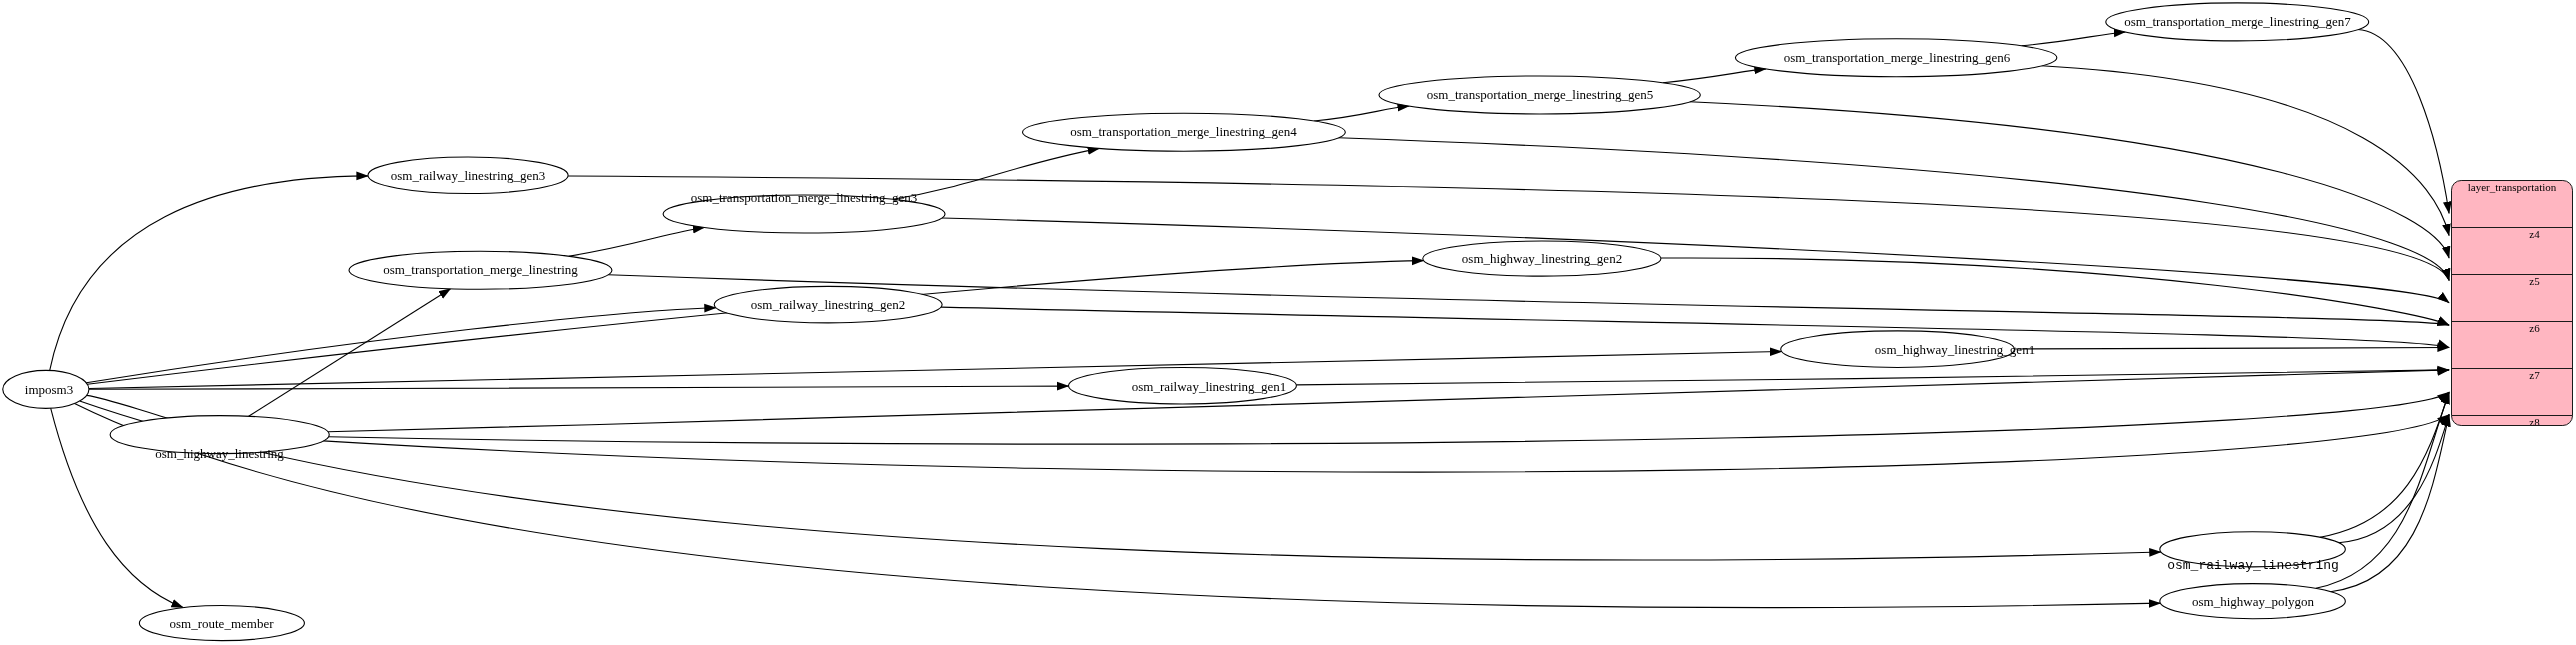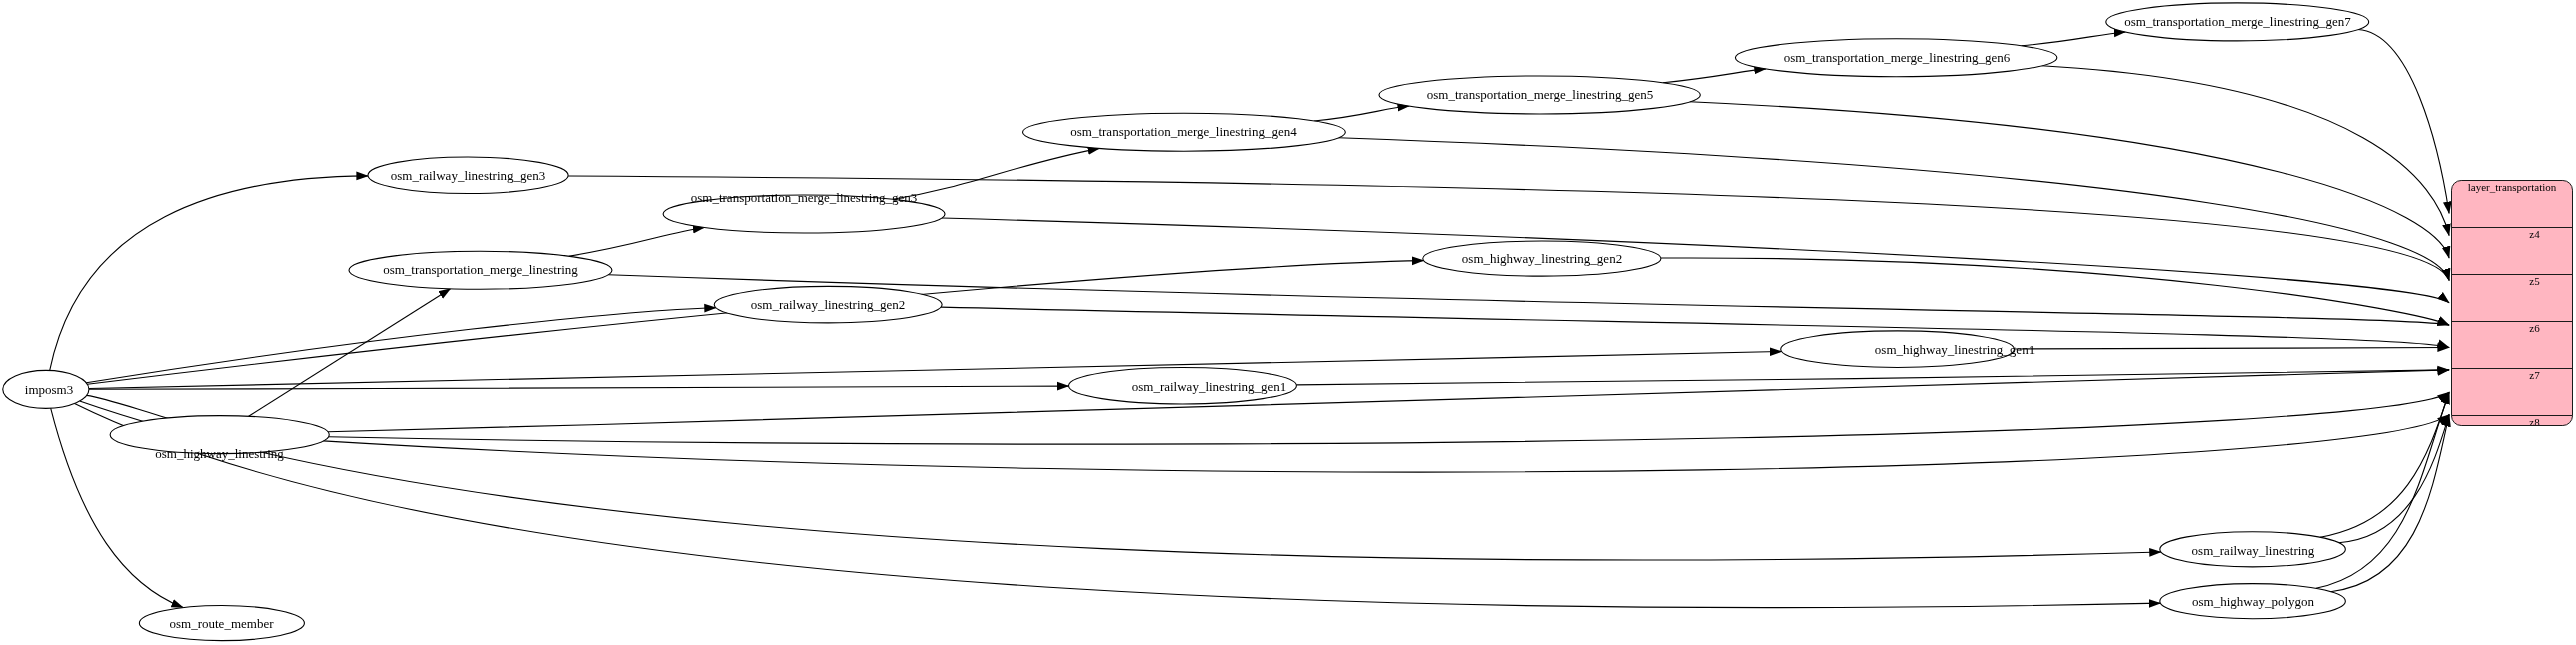--- a/index.html
+++ b/index.html
@@ -128,21 +128,21 @@
       <div class="node-label" style="left: 349px; top: 251px; width: 263px; height: 38px;">osm_transportation_merge_linestring</div>
       <div class="node-label" style="left: 663px; top: 179px; width: 282px; height: 38px;">osm_transportation_merge_linestring_gen3</div>
       <div class="node-label" style="left: 714px; top: 286px; width: 228px; height: 37px;">osm_railway_linestring_gen2</div>
       <div class="node-label" style="left: 1095px; top: 368px; width: 228px; height: 37px;">osm_railway_linestring_gen1</div>
       <div class="node-label" style="left: 1022px; top: 113px; width: 323px; height: 38px;">osm_transportation_merge_linestring_gen4</div>
       <div class="node-label" style="left: 1379px; top: 76px; width: 322px; height: 38px;">osm_transportation_merge_linestring_gen5</div>
       <div class="node-label" style="left: 1736px; top: 39px; width: 322px; height: 38px;">osm_transportation_merge_linestring_gen6</div>
       <div class="node-label" style="left: 1423px; top: 241px; width: 238px; height: 35px;">osm_highway_linestring_gen2</div>
       <div class="node-label" style="left: 1838px; top: 331px; width: 234px; height: 37px;">osm_highway_linestring_gen1</div>
       <div class="node-label" style="left: 2106px; top: 2.9px; width: 263px; height: 38px;">osm_transportation_merge_linestring_gen7</div>
-      <div class="node-label" style="left: 2160px; top: 533px; width: 186px; height: 35px;">osm_railway_linestring</div>
+      <div class="node-label" style="left: 2160px; top: 548px; width: 186px; height: 35px; font-family: Liberation Mono, monospace;">osm_railway_linestring</div>
       <div class="node-label" style="left: 2160px; top: 584px; width: 186px; height: 35px;">osm_highway_polygon</div>
     </div>
 
   <div class="record" id="record-node" style="left: 2451px; top: 180px; width: 122px; height: 246px; gap: 34px;">
     <div class="rrow">layer_transportation</div>
   <div class="rrow">z4</div>
       <div class="rrow">z5</div>
       <div class="rrow">z6</div>
       <div class="rrow">z7</div>
       <div class="rrow">z8</div>

